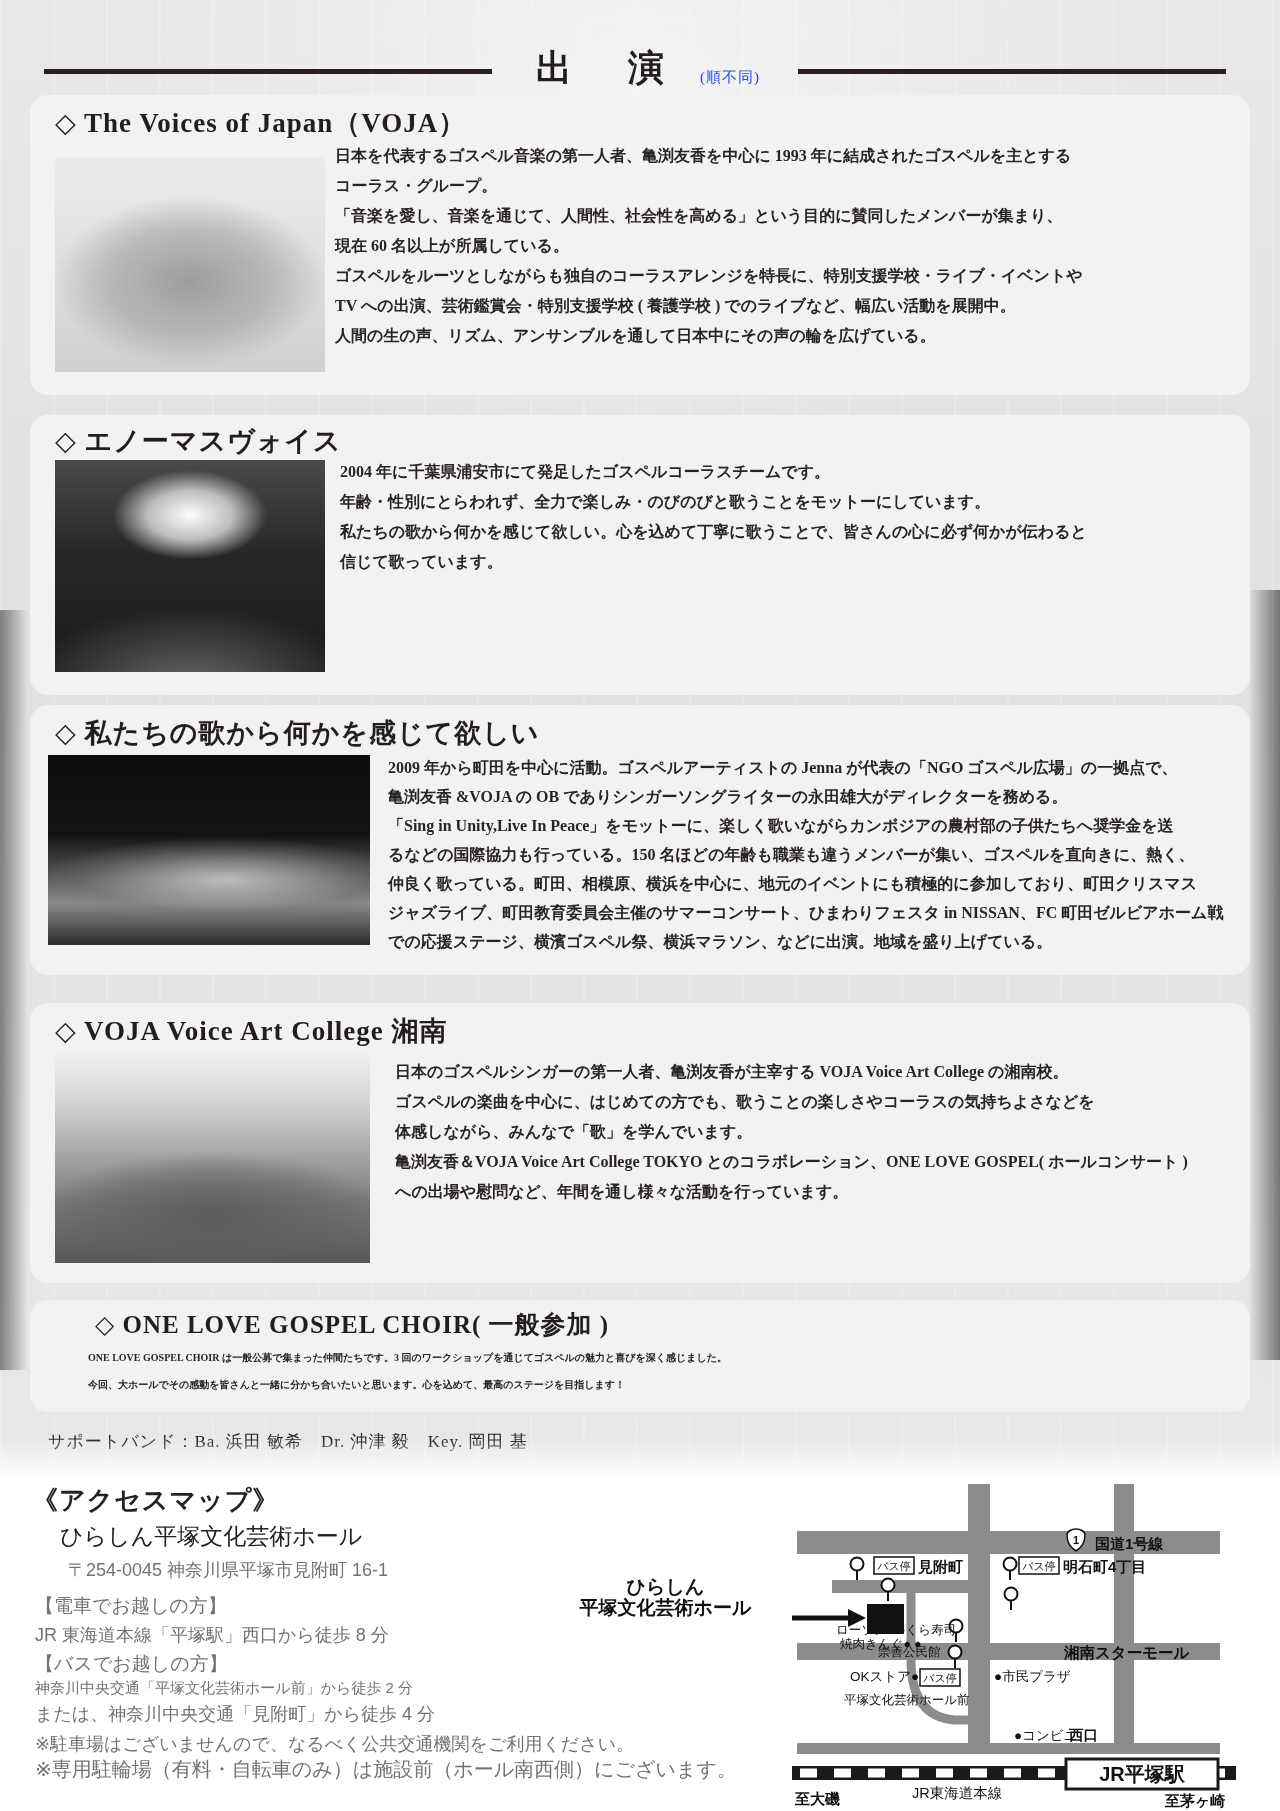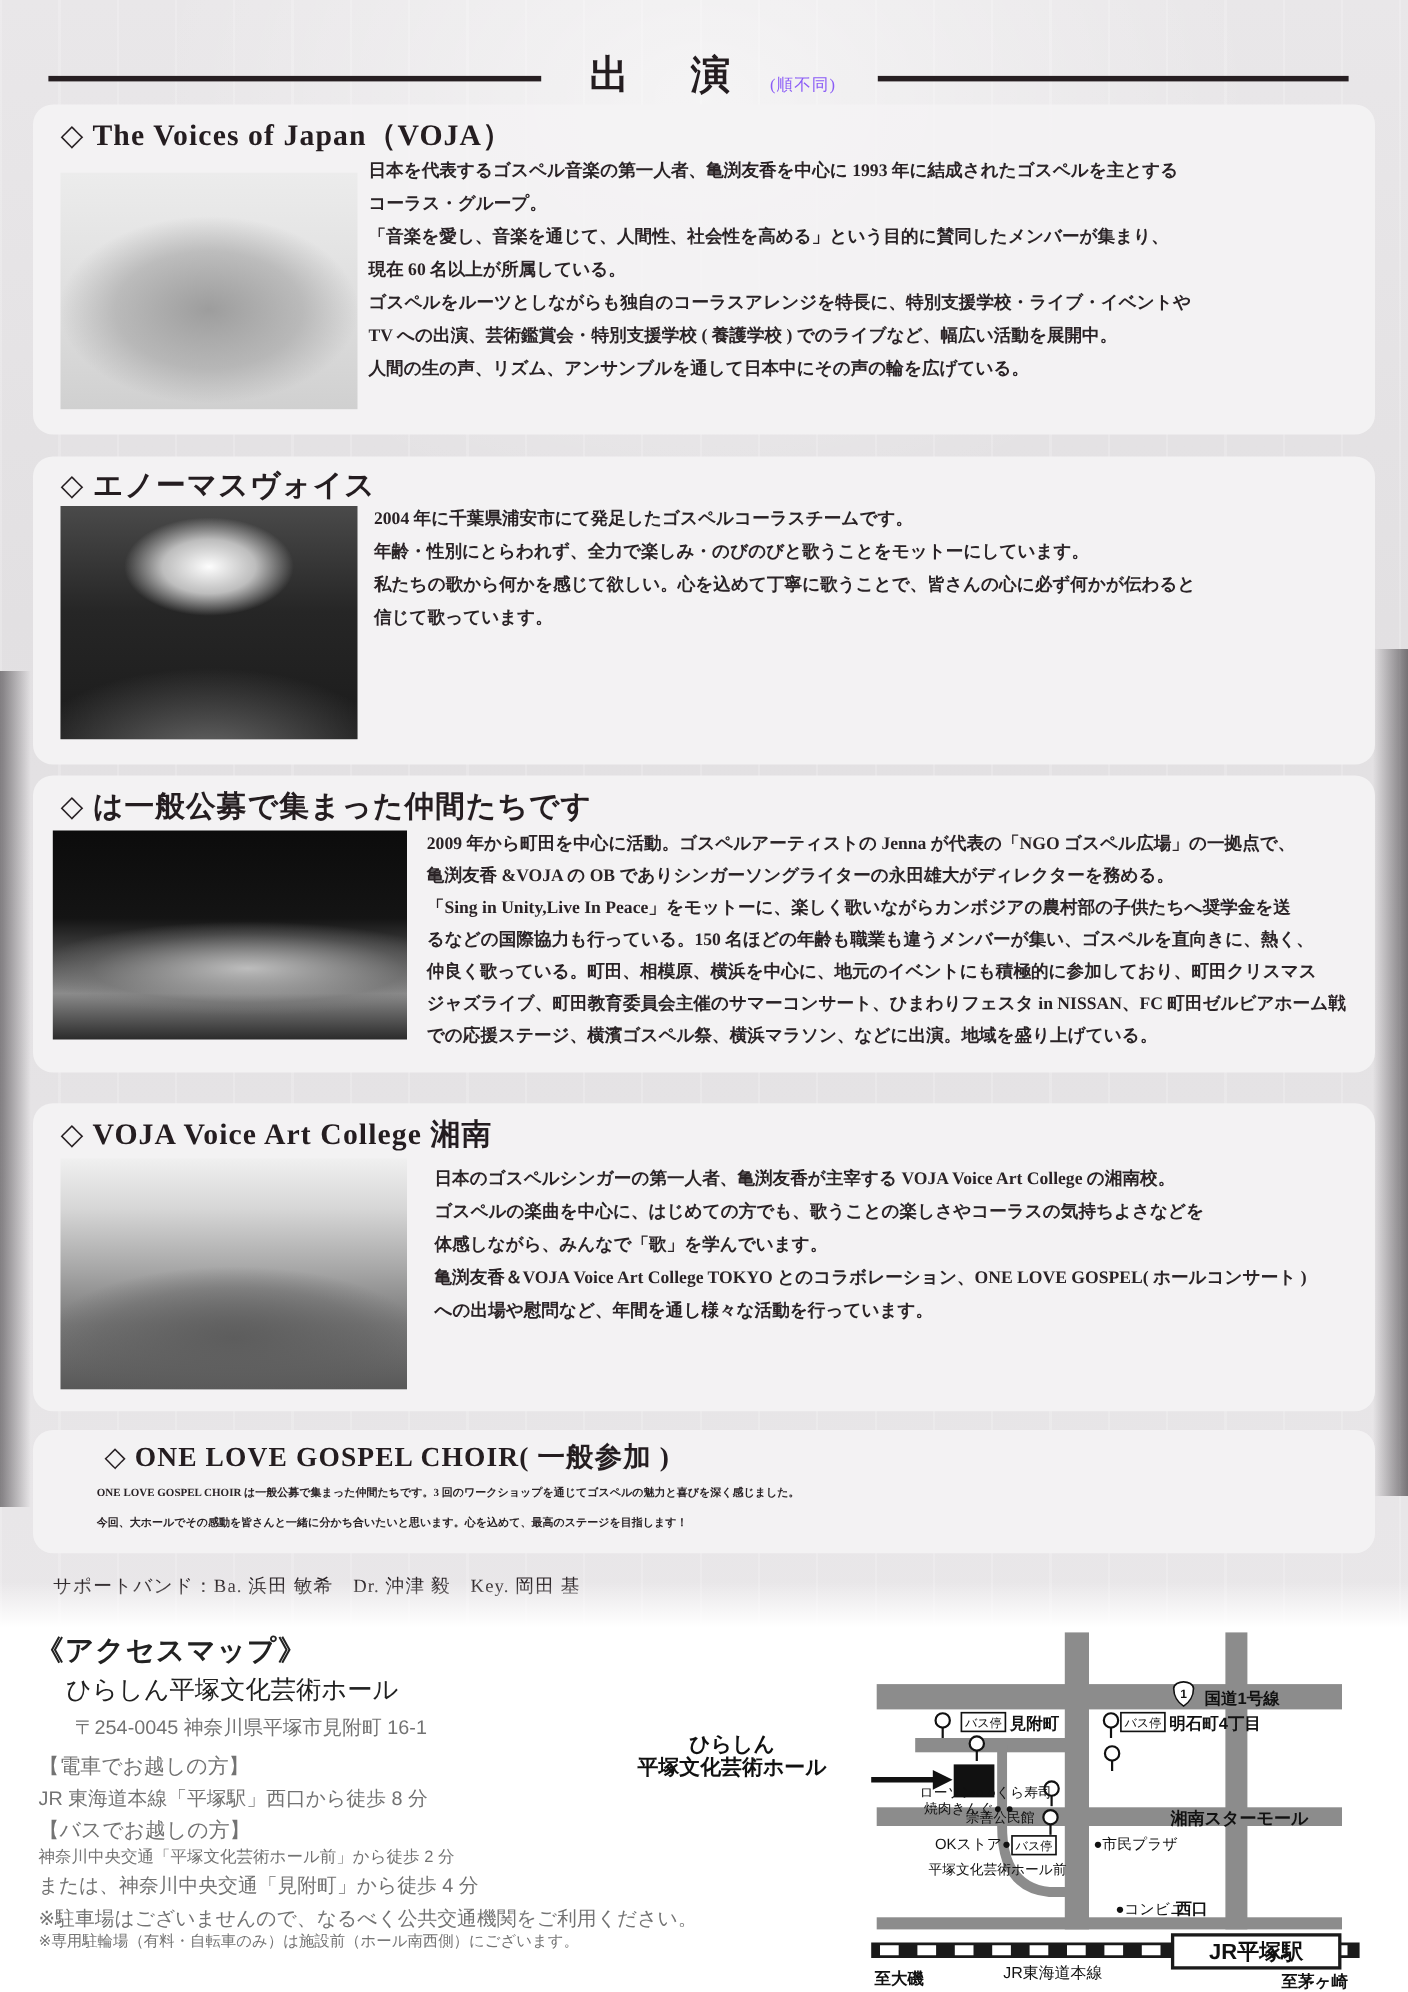--- a/index.html
+++ b/index.html
@@ -14,21 +14,21 @@
       linear-gradient(180deg,#e9e7e9 0%,#e2e0e2 38%,#e6e4e6 78%,#e9e7e9 100%);}
   .bg-pillar-left{position:absolute;left:0;top:610px;width:28px;height:760px;
     background:linear-gradient(90deg, rgba(44,40,44,.55), rgba(44,40,44,0));}
   .bg-pillar-right{position:absolute;right:0;top:590px;width:32px;height:770px;
     background:linear-gradient(270deg, rgba(44,40,44,.6), rgba(44,40,44,0));}
   .bg-fade{position:absolute;left:0;top:1438px;width:1280px;height:46px;
     background:linear-gradient(180deg, rgba(255,255,255,0), #ffffff 90%);}
 
   
   .hdr-title{position:absolute;left:536px;top:44px;font-size:36px;font-weight:bold;color:#241d20;letter-spacing:10px;}
-  .hdr-note{position:absolute;left:700px;top:68px;font-size:15px;color:#8b5cf6;letter-spacing:1px;}
+  .hdr-note{position:absolute;left:700px;top:68px;font-size:15px;color:#1d4ed8;letter-spacing:1px;}
   .rule{position:absolute;top:69px;height:5px;background:#271f22;}
   .rule-l{left:44px;width:448px;}
   .rule-r{left:798px;width:428px;}
 
   
   .section{position:absolute;left:30px;width:1220px;background:rgba(243,242,243,.94);border-radius:18px;}
   .s1{top:95px;height:300px;}
   .s2{top:415px;height:280px;}
   .s3{top:705px;height:270px;}
   .s4{top:1003px;height:280px;}
@@ -67,21 +67,21 @@
   .acc{position:absolute;color:#737373;white-space:nowrap;}
   .acc-head{left:32px;top:1483px;font-size:26px;font-weight:bold;color:#222;letter-spacing:1px;}
   .acc-hall{left:60px;top:1521px;font-size:23px;font-weight:normal;color:#222;}
   .acc-addr{left:68px;top:1558px;font-size:18px;}
   .acc-l1{left:35px;top:1593px;font-size:19px;}
   .acc-l2{left:35px;top:1623px;font-size:18px;}
   .acc-l3{left:35px;top:1651px;font-size:19px;}
   .acc-l4{left:35px;top:1679px;font-size:15px;}
   .acc-l5{left:35px;top:1702px;font-size:18px;}
   .acc-l6{left:35px;top:1732px;font-size:18px;}
-  .acc-l7{left:35px;top:1756px;font-size:14px;}
+  .acc-l7{left:35px;top:1756px;font-size:20px;}
 
   .map-hall-label{position:absolute;left:543px;top:1576px;width:245px;text-align:center;
     font-size:19px;line-height:21px;font-weight:bold;color:#111;
     text-shadow:0 0 2px #fff,0 0 2px #fff;}
   .map-svg{position:absolute;left:688px;top:1468px;}
   .plaza-road-label{position:absolute;left:969px;top:1650px;height:95px;
     writing-mode:vertical-rl;font-size:13px;font-weight:bold;color:#111;letter-spacing:2px;}
   svg text{fill:#111;font-family:"Liberation Sans","DejaVu Sans",sans-serif;}
 </style>
 </head>
@@ -116,21 +116,21 @@
     <div class="photo ph2"></div>
     <div class="text-col t2">
         <div class="tline">2004 年に千葉県浦安市にて発足したゴスペルコーラスチームです。</div>
         <div class="tline">年齢・性別にとらわれず、全力で楽しみ・のびのびと歌うことをモットーにしています。</div>
         <div class="tline">私たちの歌から何かを感じて欲しい。心を込めて丁寧に歌うことで、皆さんの心に必ず何かが伝わると</div>
         <div class="tline">信じて歌っています。</div>
       </div>
   </div>
 
   <div class="section s3">
-    <div class="section-title">◇ は一般公募で集まった仲間たちです</div>
+    <div class="section-title">◇ 私たちの歌から何かを感じて欲しい</div>
     <div class="photo ph3"></div>
     <div class="text-col t3">
         <div class="tline">2009 年から町田を中心に活動。ゴスペルアーティストの Jenna が代表の「NGO ゴスペル広場」の一拠点で、</div>
         <div class="tline">亀渕友香 &amp;VOJA の OB でありシンガーソングライターの永田雄大がディレクターを務める。</div>
         <div class="tline">「Sing in Unity,Live In Peace」をモットーに、楽しく歌いながらカンボジアの農村部の子供たちへ奨学金を送</div>
         <div class="tline">るなどの国際協力も行っている。150 名ほどの年齢も職業も違うメンバーが集い、ゴスペルを直向きに、熱く、</div>
         <div class="tline">仲良く歌っている。町田、相模原、横浜を中心に、地元のイベントにも積極的に参加しており、町田クリスマス</div>
         <div class="tline">ジャズライブ、町田教育委員会主催のサマーコンサート、ひまわりフェスタ in NISSAN、FC 町田ゼルビアホーム戦</div>
         <div class="tline">での応援ステージ、横濱ゴスペル祭、横浜マラソン、などに出演。地域を盛り上げている。</div>
       </div>

